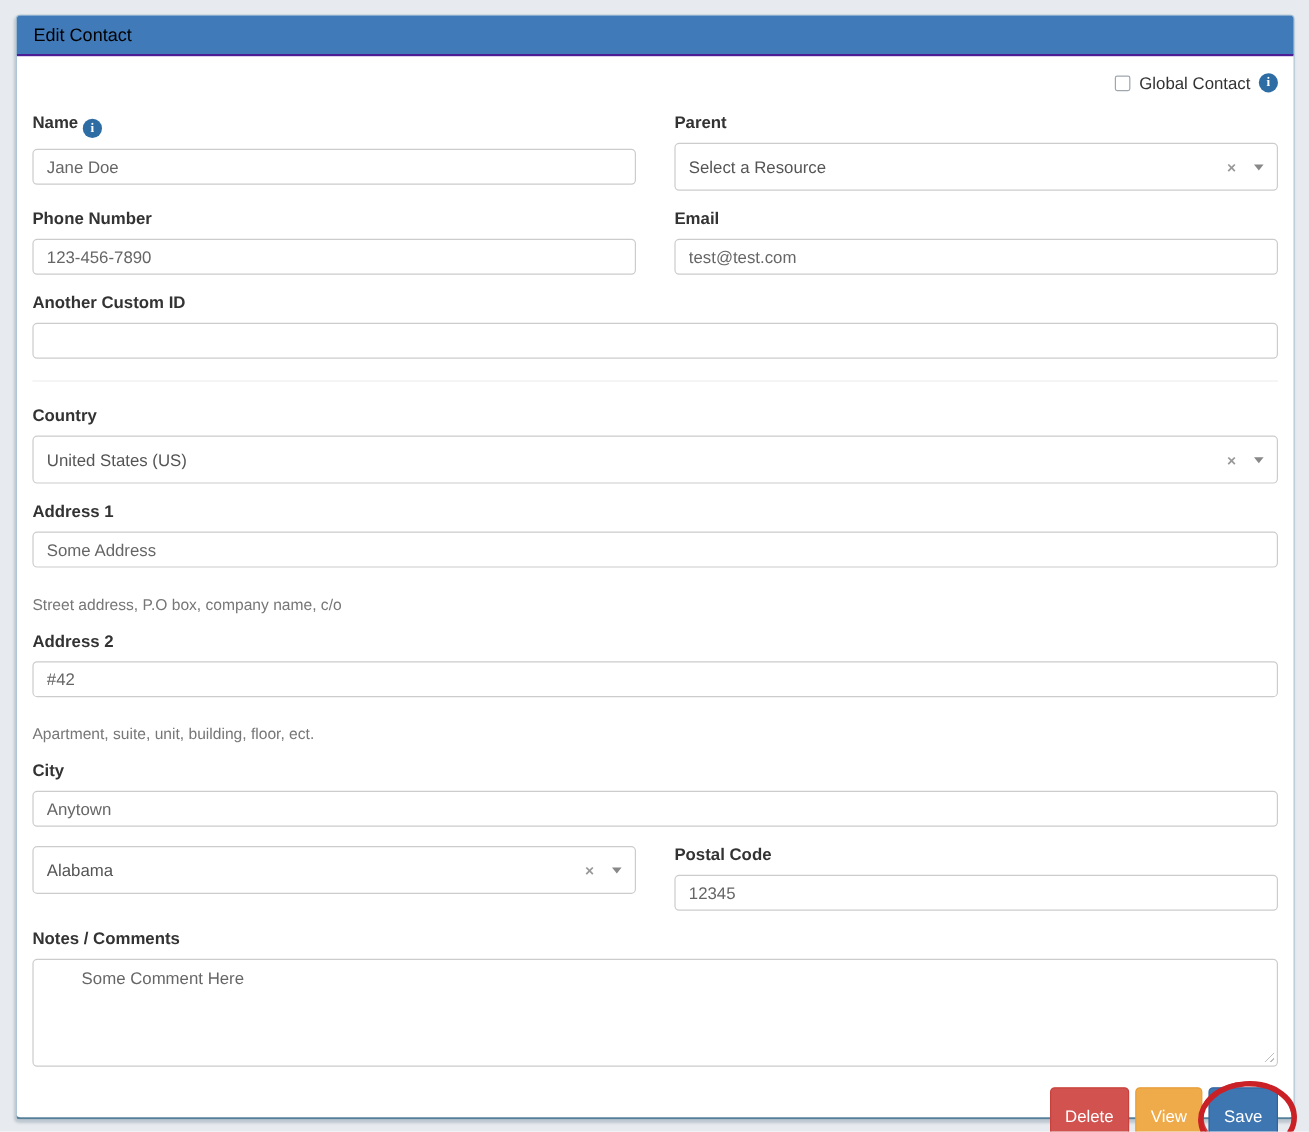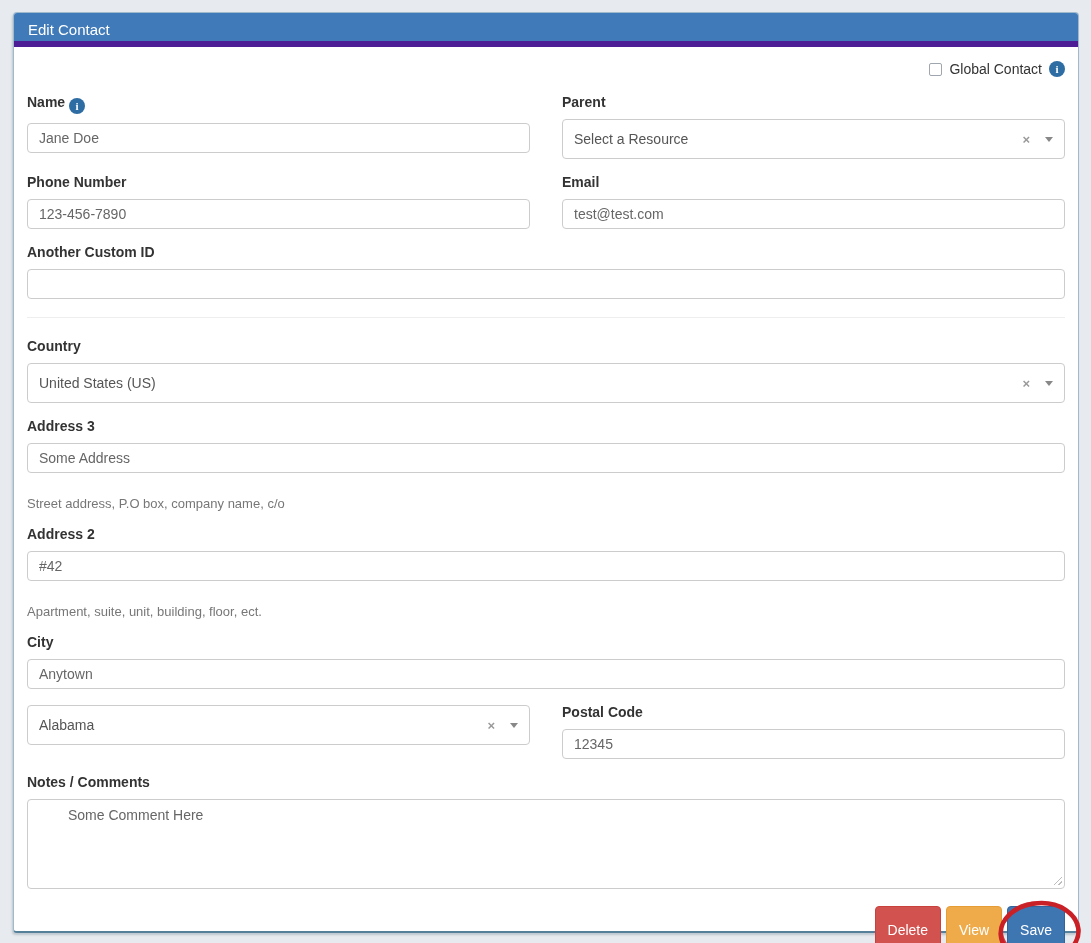--- a/index.html
+++ b/index.html
@@ -17,23 +17,23 @@
     background:#ffffff;
     border:1px solid #9fbacc;
     border-bottom:2px solid #56809a;
     border-radius:4px;
     box-shadow:-1px 2px 2px rgba(70,100,120,.25);
   }
   .panel-heading{
     box-sizing:border-box;
     height:34px;
     background:#407ab8;
-    border-bottom:6px solid #4c1d95;
+    border-bottom:2px solid #4c1d95;
     border-radius:3px 3px 0 0;
-    color:#ffffff;
+    color:#000000;
     font-size:15px;
     padding:8px 14px;
     line-height:18px;
   }
   .panel-body{
     position:relative;
     padding:0 13px;
   }
   .global-row{
     display:flex;justify-content:flex-end;align-items:center;
@@ -159,21 +159,21 @@
     <div class="form-group">
       <label>Country</label>
       <div class="select2">
         <span class="sel-value">United States (US)</span>
         <span class="clear-x">×</span>
         <span class="caret-down"></span>
       </div>
     </div>
 
     <div class="form-group">
-      <label>Address 3</label>
+      <label>Address 1</label>
       <input class="form-control" value="Some Address" style="">
       <div class="help-text">Street address, P.O box, company name, c/o</div>
     </div>
 
     <div class="form-group">
       <label>Address 2</label>
       <input class="form-control" value="#42" style="">
       <div class="help-text">Apartment, suite, unit, building, floor, ect.</div>
     </div>
 

